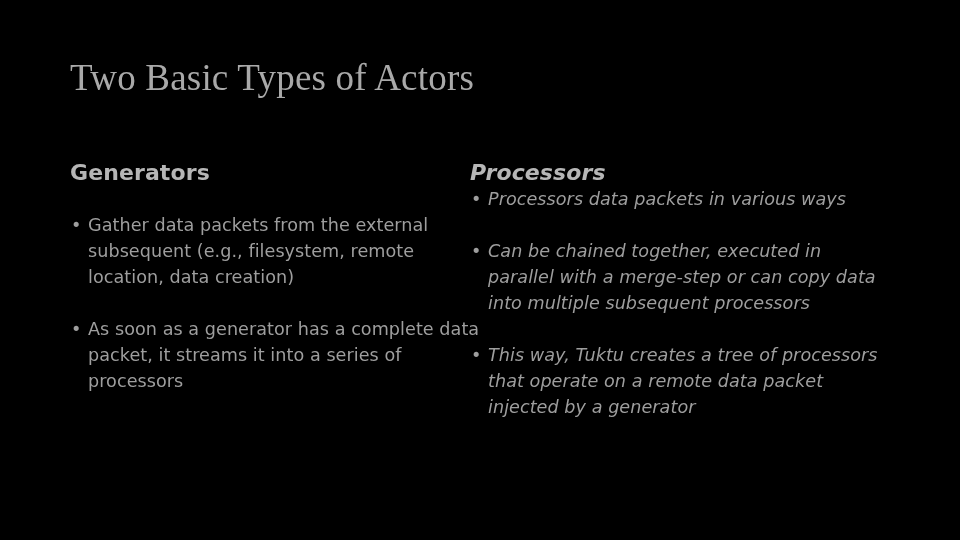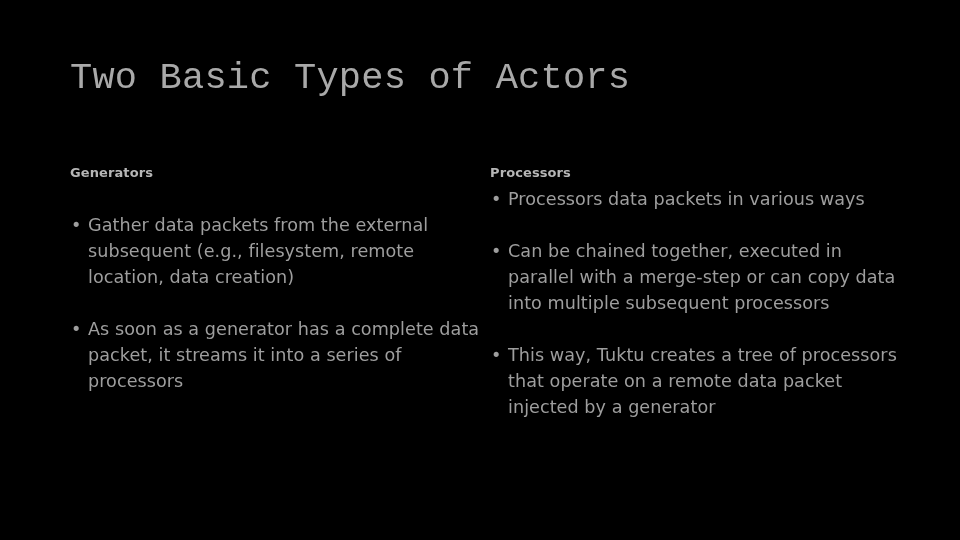--- a/index.html
+++ b/index.html
@@ -18,21 +18,21 @@
     position: relative;
     width: 960px;
     height: 540px;
     background: #000000;
   }
   .slide-title {
     position: absolute;
     left: 70px;
     top: 55px;
     width: 830px;
-    font-family: Liberation Mono, monospace;
+    font-family: Liberation Serif, serif;
     font-weight: 300;
     font-size: 37px;
     line-height: 46px;
     letter-spacing: 0.2px;
     color: #a9a9a9;
     white-space: nowrap;
   }
   .columns {
     position: absolute;
     left: 0;
@@ -42,26 +42,27 @@
   }
   .column {
     position: absolute;
     top: 160px;
   }
   .column-left {
     left: 70px;
     width: 412px;
   }
   .column-right {
-    left: 490px;
+    left: 470px;
     width: 408px;
+    font-style: italic;
   }
   .column-heading {
     font-family: "DejaVu Sans", "Liberation Sans", sans-serif;
-    font-size: 13px;
+    font-size: 22px;
     line-height: 26px;
     font-weight: 600;
     color: #b6b6b6;
     letter-spacing: 0.1px;
     margin: 0 0 0 0;
     white-space: nowrap;
   }
   .spacer-line {
     height: 26px;
   }

